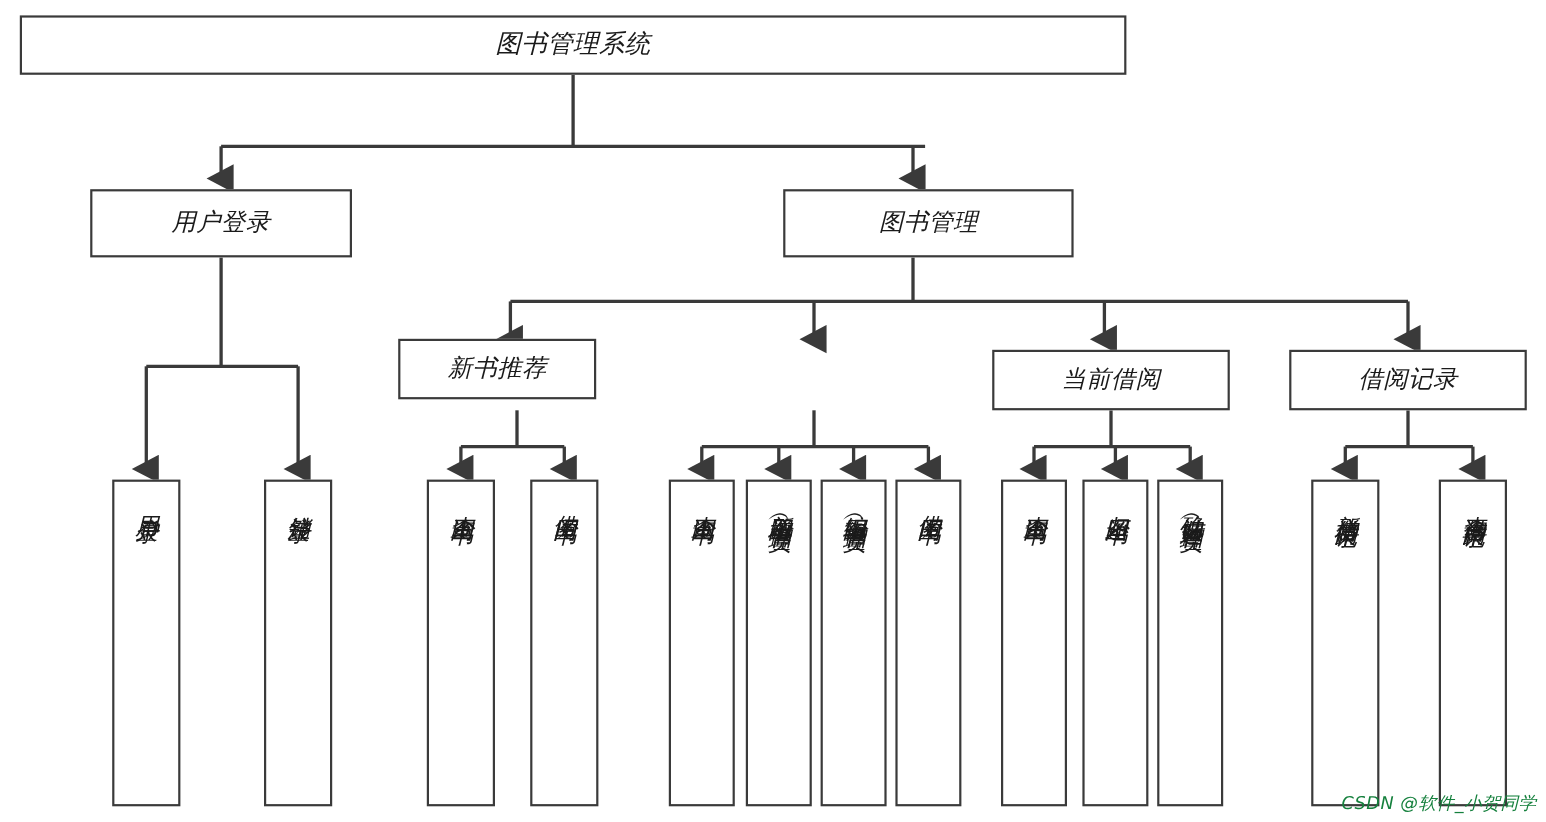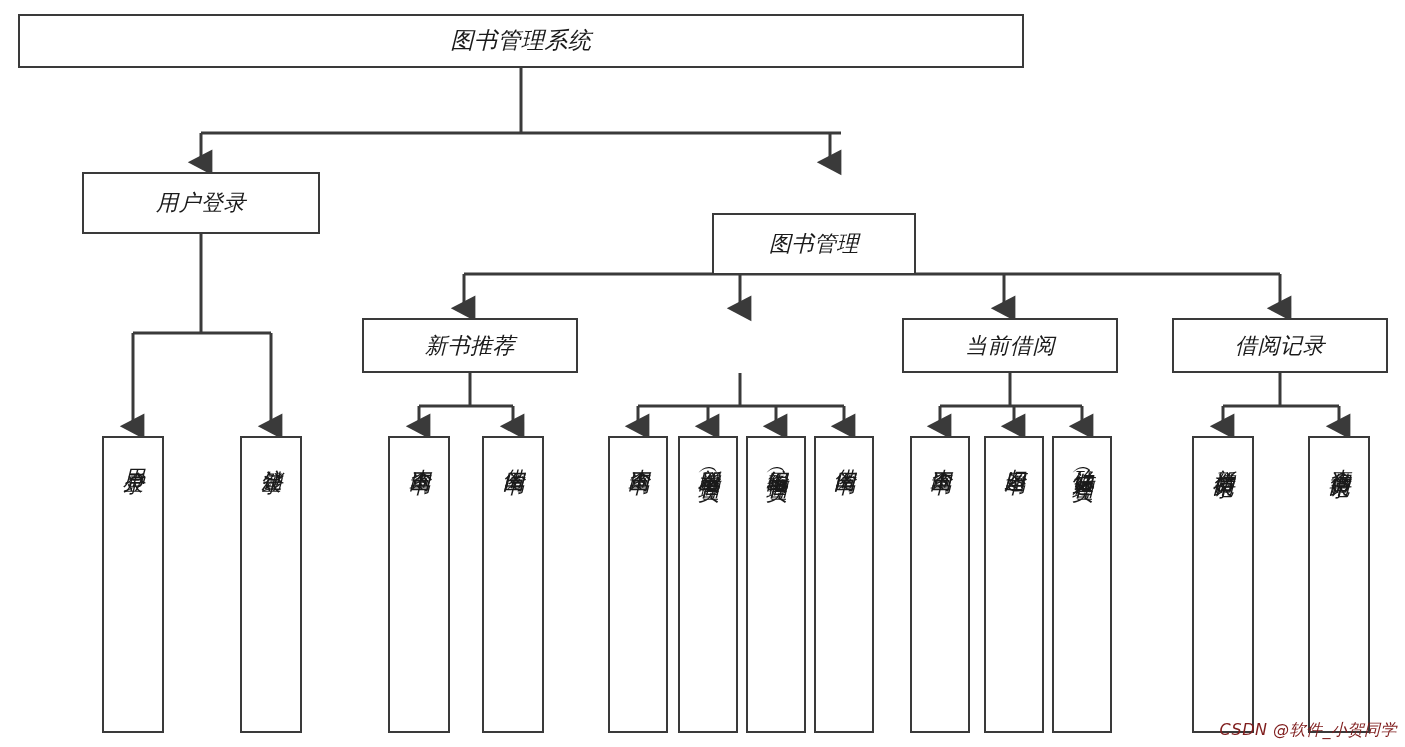--- a/index.html
+++ b/index.html
@@ -52,21 +52,21 @@
     letter-spacing:2px;
     font-size:21px;
     line-height:1;
   }
   .node.root .node-label{font-size:23px;}
   #watermark{
     position:absolute;
     right:8px;
     bottom:6px;
     font-size:16px;
-    color:#7f1d1d;
+    color:#15803d;
     letter-spacing:0.5px;
     user-select:none;
     white-space:nowrap;
   }
 </style>
 </head>
 <body>
 
 <div id="diagram-root">
 
@@ -120,25 +120,25 @@
     </g>
   </svg>
 
   <div class="node root" style="left:18px;top:14px;width:1006px;height:54px;">
     <span class="node-label">图书管理系统</span>
   </div>
 
   <div class="node" style="left:82px;top:172px;width:238px;height:62px;">
     <span class="node-label">用户登录</span>
   </div>
-  <div class="node" style="left:712px;top:172px;width:204px;height:62px;margin-top:41px;">
+  <div class="node" style="left:712px;top:172px;width:264px;height:62px;">
     <span class="node-label">图书管理</span>
   </div>
 
-  <div class="node" style="left:362px;top:318px;width:216px;height:55px;">
+  <div class="node" style="left:362px;top:308px;width:180px;height:55px;">
     <span class="node-label">新书推荐</span>
   </div>
   <div class="node" style="left:1172px;top:318px;width:216px;height:55px;">
     <span class="node-label">借阅记录</span>
   </div>
   <div class="node" style="left:902px;top:318px;width:216px;height:55px;">
     <span class="node-label">当前借阅</span>
   </div>
 
   <div class="node vertical" style="left:102px;top:436px;width:62px;height:297px;">

